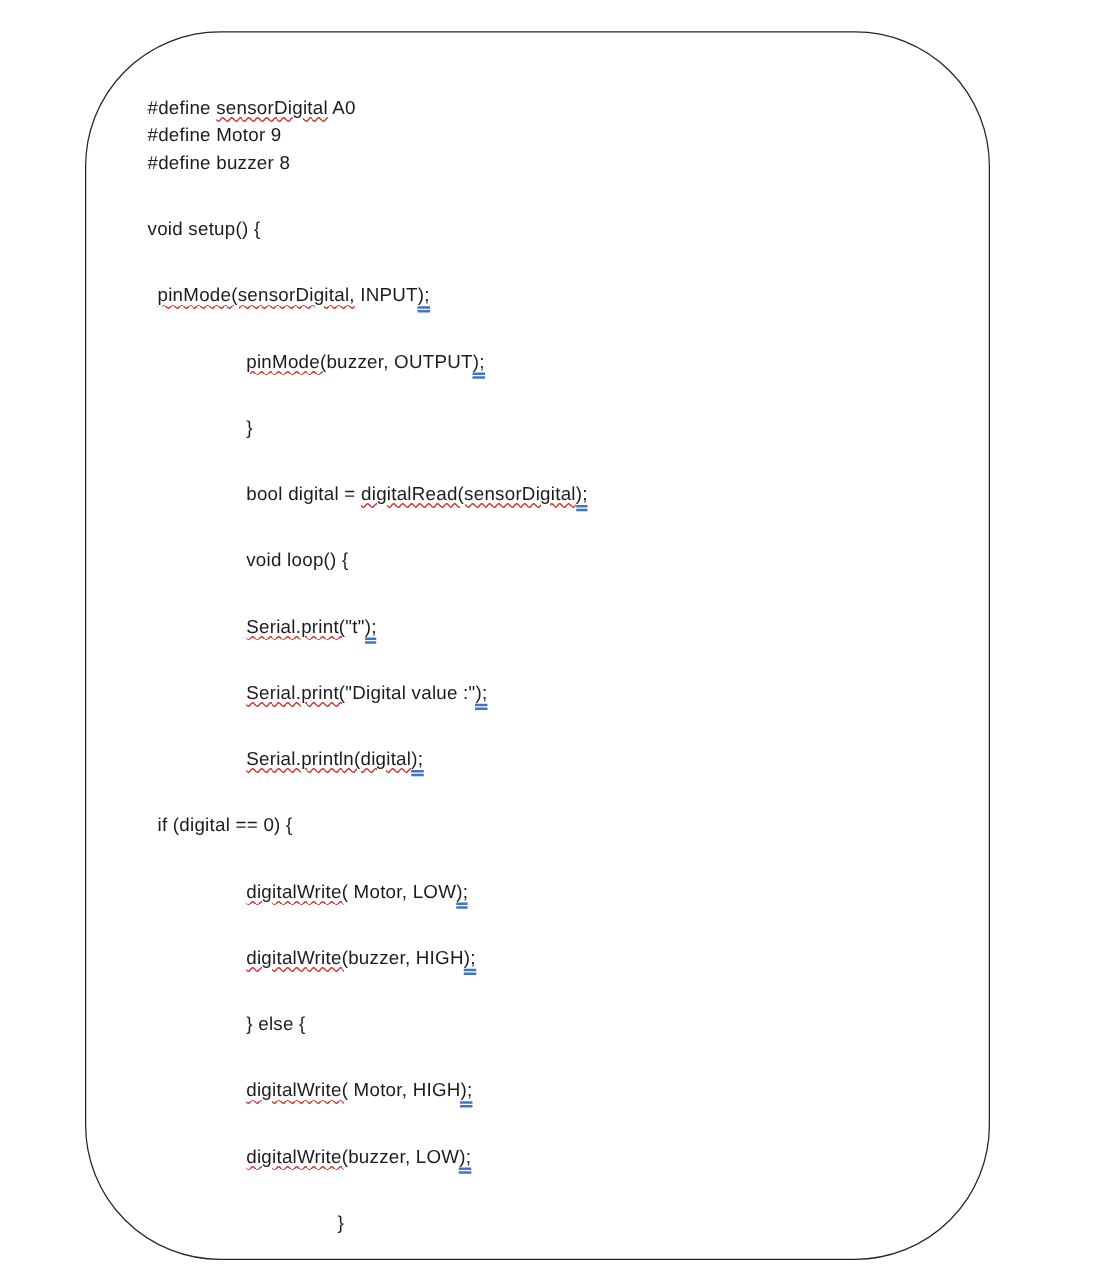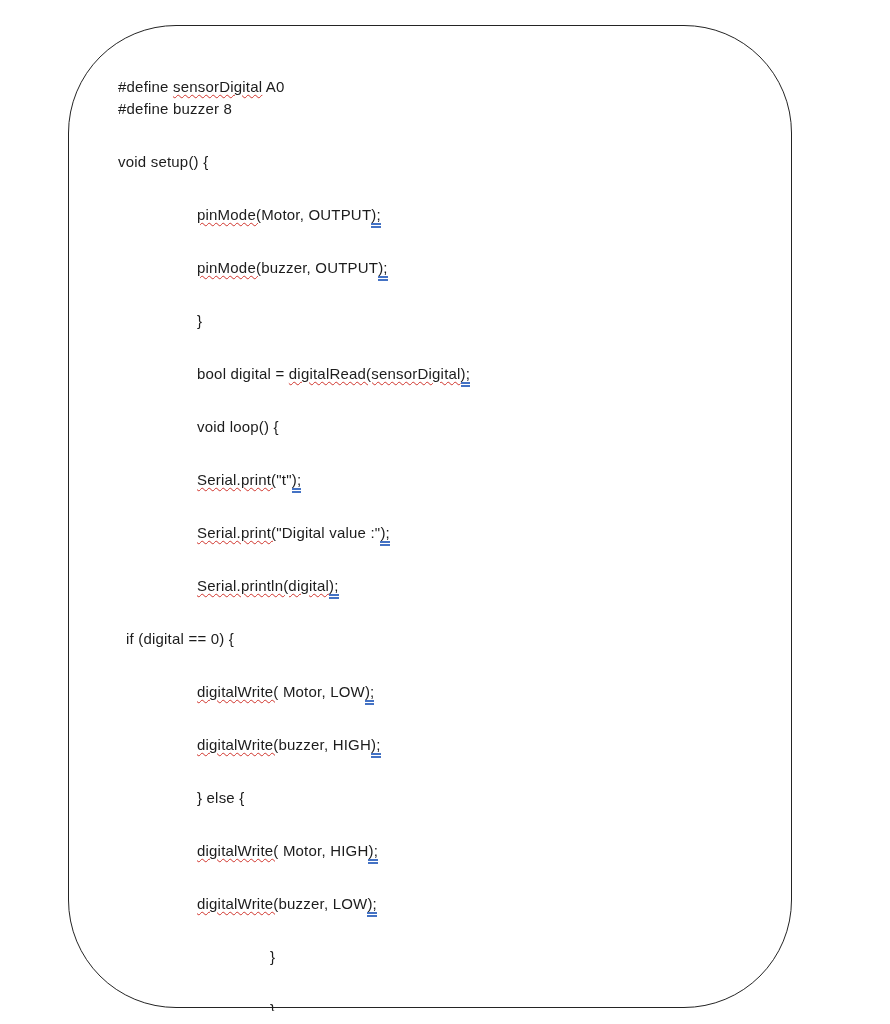--- a/index.html
+++ b/index.html
@@ -45,23 +45,24 @@
     padding-bottom:0px;
   }
 </style>
 </head>
 <body>
 
 <div class="shape"></div>
 
 <div class="code">
     <div class="line i0"><span class="plain">#define </span><span class="spell">sensorDigital</span><span class="plain"> A0</span></div>
+    <div class="line i0"><span class="plain">#define Motor 9</span></div>
     <div class="line i0"><span class="plain">#define buzzer 8</span></div>
     <div class="line i0 gap"><span class="plain">void setup() {</span></div>
-    <div class="line i2 gap"><span class="spell">pinMode(</span><span class="plain">Motor, OUTPUT</span><span class="flag">);</span></div>
+    <div class="line i1 gap"><span class="spell">pinMode(sensorDigital,</span><span class="plain"> INPUT</span><span class="flag">);</span></div>
     <div class="line i2 gap"><span class="spell">pinMode(</span><span class="plain">buzzer, OUTPUT</span><span class="flag">);</span></div>
     <div class="line i2 gap"><span class="plain">}</span></div>
     <div class="line i2 gap"><span class="plain">bool digital = </span><span class="spell">digitalRead(sensorDigital</span><span class="flag">);</span></div>
     <div class="line i2 gap"><span class="plain">void loop() {</span></div>
     <div class="line i2 gap"><span class="spell">Serial.print(</span><span class="plain">"t"</span><span class="flag">);</span></div>
     <div class="line i2 gap"><span class="spell">Serial.print(</span><span class="plain">"Digital value :"</span><span class="flag">);</span></div>
     <div class="line i2 gap"><span class="spell">Serial.println(digital</span><span class="flag">);</span></div>
     <div class="line i1 gap"><span class="plain">if (digital == 0) {</span></div>
     <div class="line i2 gap"><span class="spell">digitalWrite(</span><span class="plain"> Motor, LOW</span><span class="flag">);</span></div>
     <div class="line i2 gap"><span class="spell">digitalWrite(</span><span class="plain">buzzer, HIGH</span><span class="flag">);</span></div>

